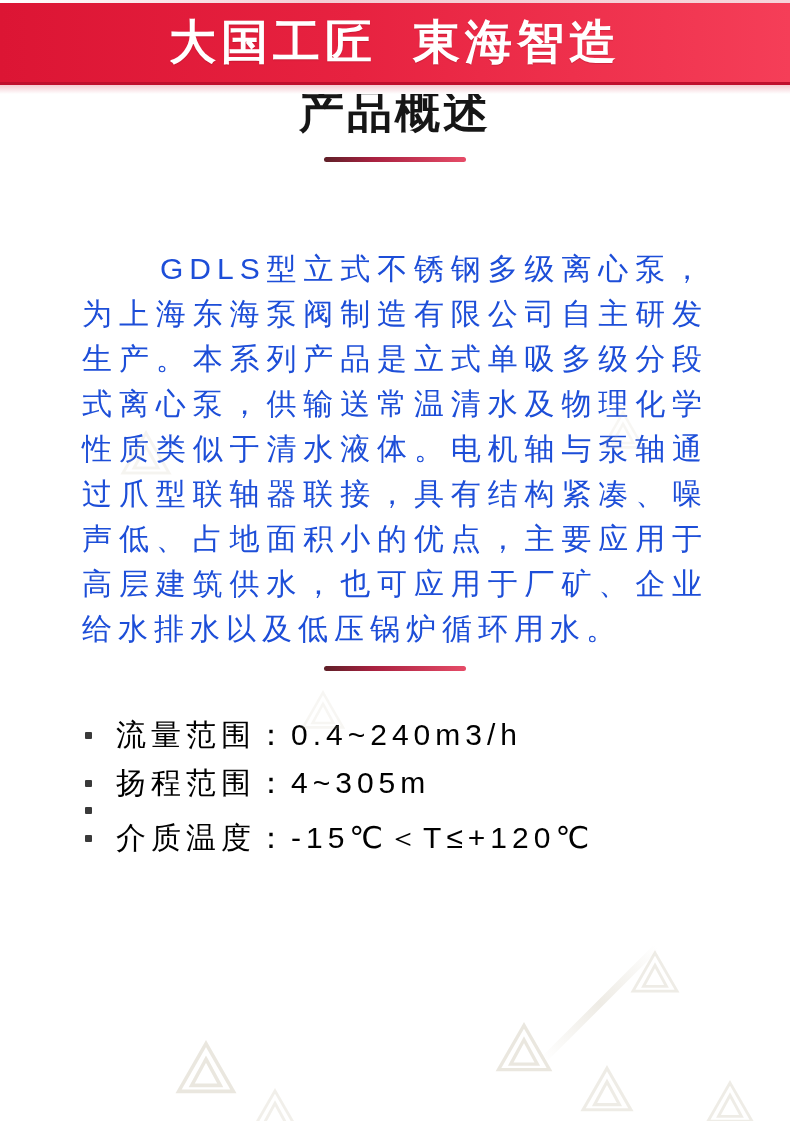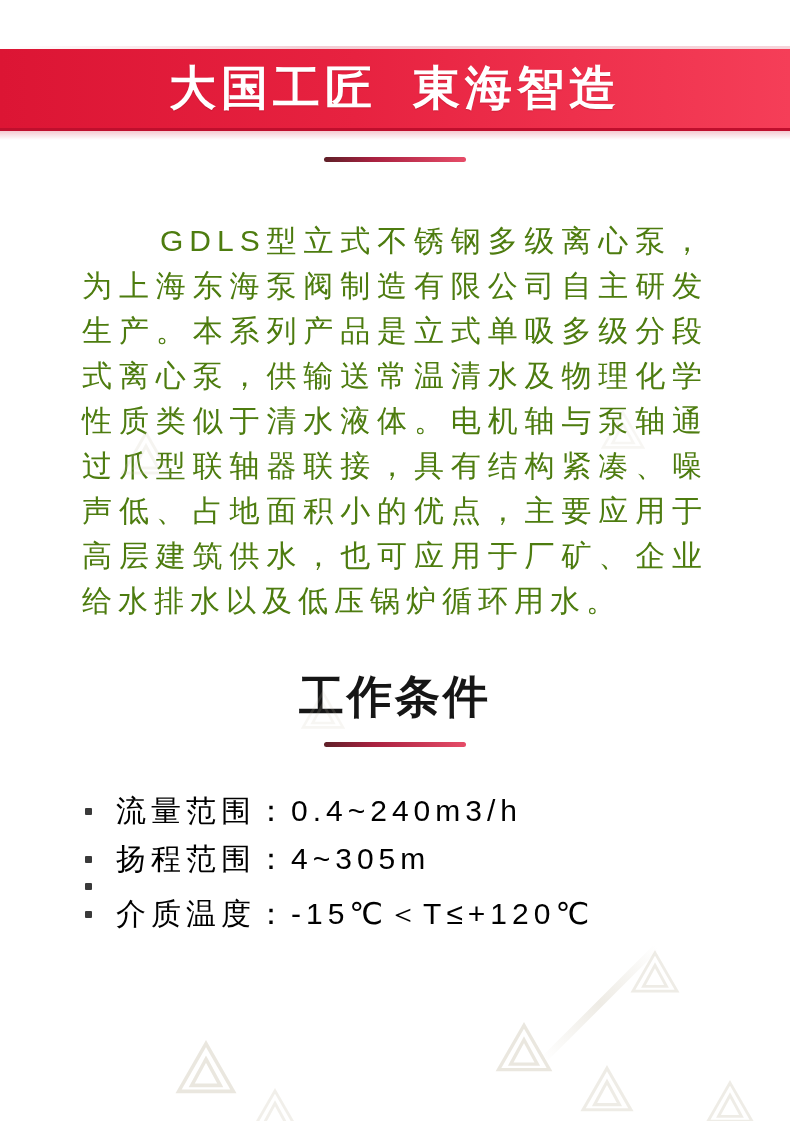--- a/index.html
+++ b/index.html
@@ -2,21 +2,21 @@
 <html><head>
 <meta charset="utf-8">
 <style>
   html,body{margin:0;padding:0;}
   body{
     width:790px;height:1121px;position:relative;overflow:hidden;
     background:#ffffff;
     font-family:"Liberation Sans","DejaVu Sans",sans-serif;
   }
   
-  .banner-wrap{position:absolute;top:0;left:0;width:790px;margin-top:46px;}
+  .banner-wrap{position:absolute;top:0;left:0;width:790px;}
   .banner-topstrip{height:3px;background:linear-gradient(to right,#ffffff,#f3cdd4 40%,#f6d4da);}
   .banner{
     height:79px;
     background:linear-gradient(to right,#dc1534,#e72240 45%,#f53e58);
     border-bottom:3px solid #bf0f2d;
     display:flex;align-items:center;justify-content:center;
   }
   .banner-title{
     color:#ffffff;font-size:47px;font-weight:bold;letter-spacing:5px;
     text-shadow:0 1px 1px rgba(120,0,20,.25);
@@ -30,23 +30,23 @@
   }
   .heading-overview{padding-top:82px;}
   .heading-conditions{padding-top:44px;}
   .heading-underline{
     width:142px;height:5px;margin:15px auto 0;
     border-radius:3px;
     background:linear-gradient(to right,#5e2028,#a92140 35%,#e64c68);
   }
   
   .overview-paragraph{
-    width:626px;margin:56px auto 0;
+    width:626px;margin:84px auto 0;
     font-size:30px;line-height:45px;letter-spacing:6px;
-    color:#4d7c0f;
+    color:#1d4ed8;
     text-align:justify;text-align-last:left;
     text-indent:78px;
   }
   
   .conditions-list{
     list-style:none;margin:40px 0 0 85px;padding:0;
     width:640px;
   }
   .conditions-list li{
     display:flex;align-items:center;
@@ -124,21 +124,20 @@
   <div class="banner-fade"></div>
 </header>
 
 <section>
   <h2 class="heading heading-overview">产品概述</h2>
   <div class="heading-underline"></div>
   <p class="overview-paragraph">GDLS型立式不锈钢多级离心泵，为上海东海泵阀制造有限公司自主研发生产。本系列产品是立式单吸多级分段式离心泵，供输送常温清水及物理化学性质类似于清水液体。电机轴与泵轴通过爪型联轴器联接，具有结构紧凑、噪声低、占地面积小的优点，主要应用于高层建筑供水，也可应用于厂矿、企业给水排水以及低压锅炉循环用水。</p>
 </section>
 
 <section>
-  <h2 class="heading heading-conditions">工作条件</h2>
   <div class="heading-underline"></div>
   <ul class="conditions-list">
 
   <li>
       <span class="bullet-marker"></span>
       <span>流量范围：0.4~240m3/h</span>
     </li>
       <li>
       <span class="bullet-marker"></span>
       <span>扬程范围：4~305m</span>

